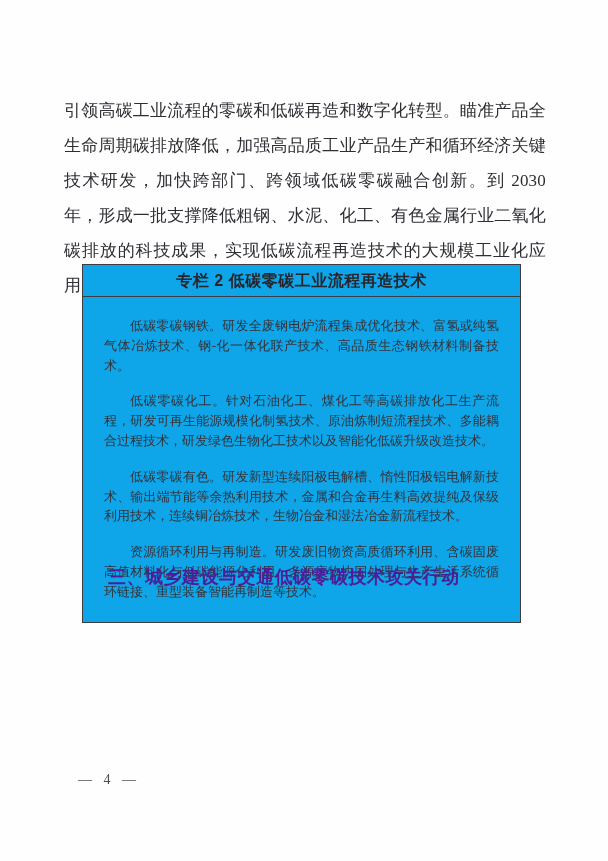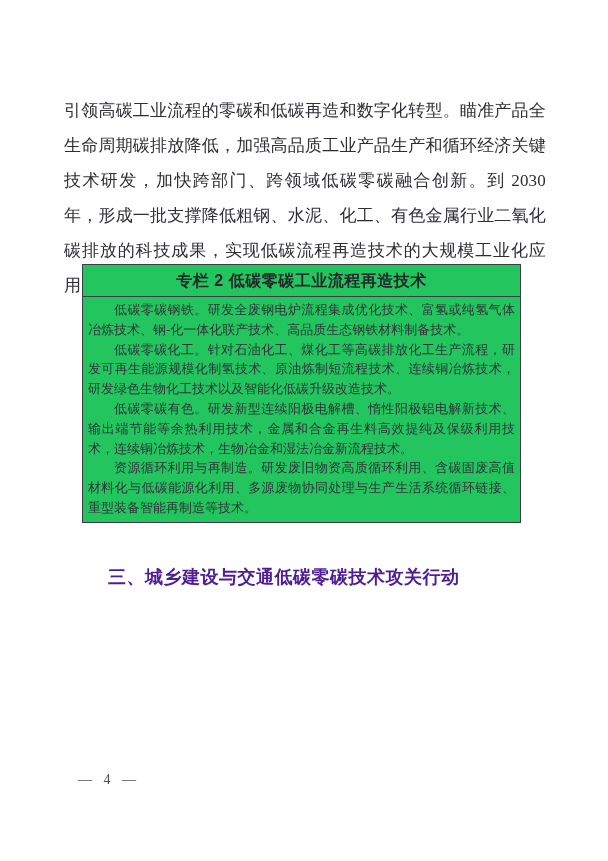--- a/index.html
+++ b/index.html
@@ -29,39 +29,39 @@
     text-justify: inter-character;
     letter-spacing: 0.2px;
   }
   
   .column-box {
     position: absolute;
     top: 264px;
     left: 82px;
     width: 439px;
     border: 1px solid #3c3c42;
-    background: #22c55e;
+    background: #0ea5e9;
     box-sizing: border-box;
   }
   .column-box-header {
     border-bottom: 1px solid #3c3c42;
     text-align: center;
     font-family: "Liberation Sans", "DejaVu Sans", sans-serif;
     font-weight: bold;
     font-size: 16px;
     line-height: 31px;
     height: 31px;
     letter-spacing: 0.5px;
     color: #26262c;
   }
   .column-box-body {
     padding: 3px 5px 4px 5px;
   }
   .column-box-body p {
-    margin: 0;
+    margin: 16px;
     font-size: 13px;
     line-height: 19.8px;
     text-indent: 2em;
     text-align: justify;
     text-justify: inter-character;
     color: #33333a;
   }
   
   .section-heading {
     position: absolute;
@@ -105,21 +105,21 @@
 <body>
 
 <div class="page">
 
   <div class="intro-para">引领高碳工业流程的零碳和低碳再造和数字化转型。瞄准产品全生命周期碳排放降低，加强高品质工业产品生产和循环经济关键技术研发，加快跨部门、跨领域低碳零碳融合创新。到 2030 年，形成一批支撑降低粗钢、水泥、化工、有色金属行业二氧化碳排放的科技成果，实现低碳流程再造技术的大规模工业化应用。</div>
 
   <div class="column-box">
     <div class="column-box-header">专栏 2  低碳零碳工业流程再造技术</div>
     <div class="column-box-body">
         <p>低碳零碳钢铁。研发全废钢电炉流程集成优化技术、富氢或纯氢气体冶炼技术、钢-化一体化联产技术、高品质生态钢铁材料制备技术。</p>
-        <p>低碳零碳化工。针对石油化工、煤化工等高碳排放化工生产流程，研发可再生能源规模化制氢技术、原油炼制短流程技术、连续铜冶炼技术，研发绿色生物化工技术以及智能化低碳升级改造技术。</p>
+        <p>低碳零碳化工。针对石油化工、煤化工等高碳排放化工生产流程，研发可再生能源规模化制氢技术、原油炼制短流程技术、多能耦合过程技术，研发绿色生物化工技术以及智能化低碳升级改造技术。</p>
         <p>低碳零碳有色。研发新型连续阳极电解槽、惰性阳极铝电解新技术、输出端节能等余热利用技术，金属和合金再生料高效提纯及保级利用技术，连续铜冶炼技术，生物冶金和湿法冶金新流程技术。</p>
         <p>资源循环利用与再制造。研发废旧物资高质循环利用、含碳固废高值材料化与低碳能源化利用、多源废物协同处理与生产生活系统循环链接、重型装备智能再制造等技术。</p>
       </div>
   </div>
 
   <h3 class="section-heading">三、城乡建设与交通低碳零碳技术攻关行动</h3>
 
 
   <div class="page-number">— 4 —</div>
 

